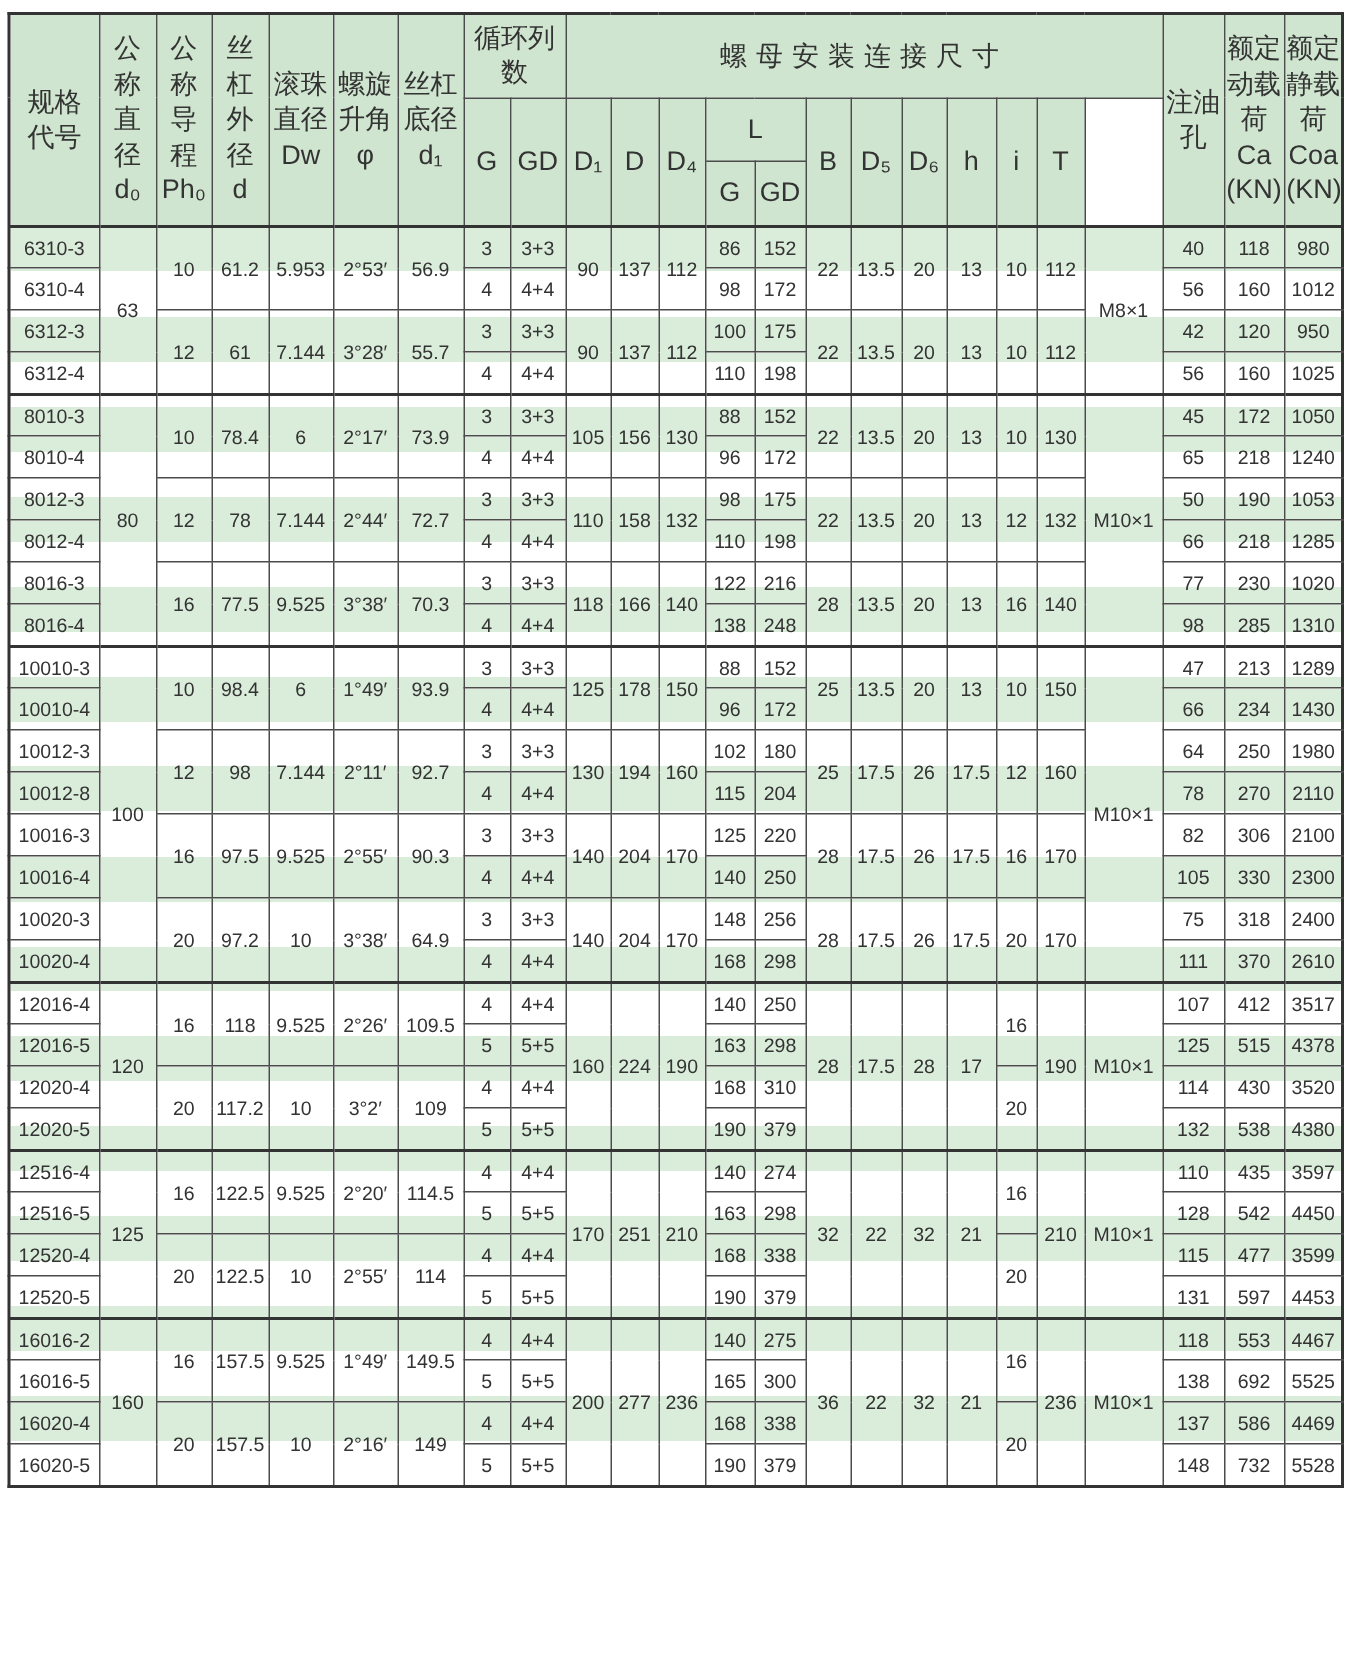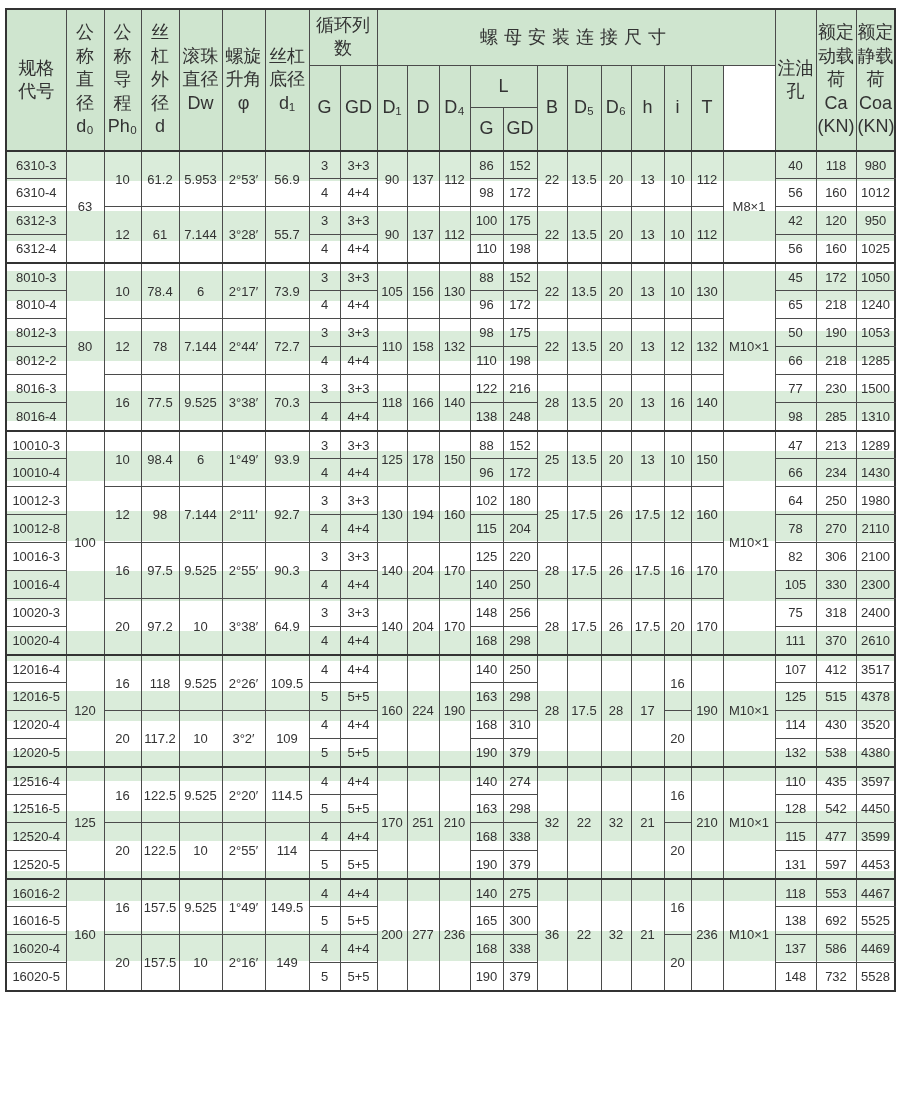--- a/index.html
+++ b/index.html
@@ -276,21 +276,21 @@
           <td rowspan="2">13.5</td>
           <td rowspan="2">20</td>
           <td rowspan="2">13</td>
           <td rowspan="2">12</td>
           <td rowspan="2">132</td>
           <td>50</td>
           <td>190</td>
           <td>1053</td>
         </tr>
         <tr>
-          <td>8012-2</td>
+          <td>8012-4</td>
           <td>4</td>
           <td>4+4</td>
           <td>110</td>
           <td>198</td>
           <td>66</td>
           <td>218</td>
           <td>1285</td>
         </tr>
         <tr>
           <td>8016-3</td>
@@ -307,21 +307,21 @@
           <td>122</td>
           <td>216</td>
           <td rowspan="2">28</td>
           <td rowspan="2">13.5</td>
           <td rowspan="2">20</td>
           <td rowspan="2">13</td>
           <td rowspan="2">16</td>
           <td rowspan="2">140</td>
           <td>77</td>
           <td>230</td>
-          <td>1500</td>
+          <td>1020</td>
         </tr>
         <tr>
           <td>8016-4</td>
           <td>4</td>
           <td>4+4</td>
           <td>138</td>
           <td>248</td>
           <td>98</td>
           <td>285</td>
           <td>1310</td>

